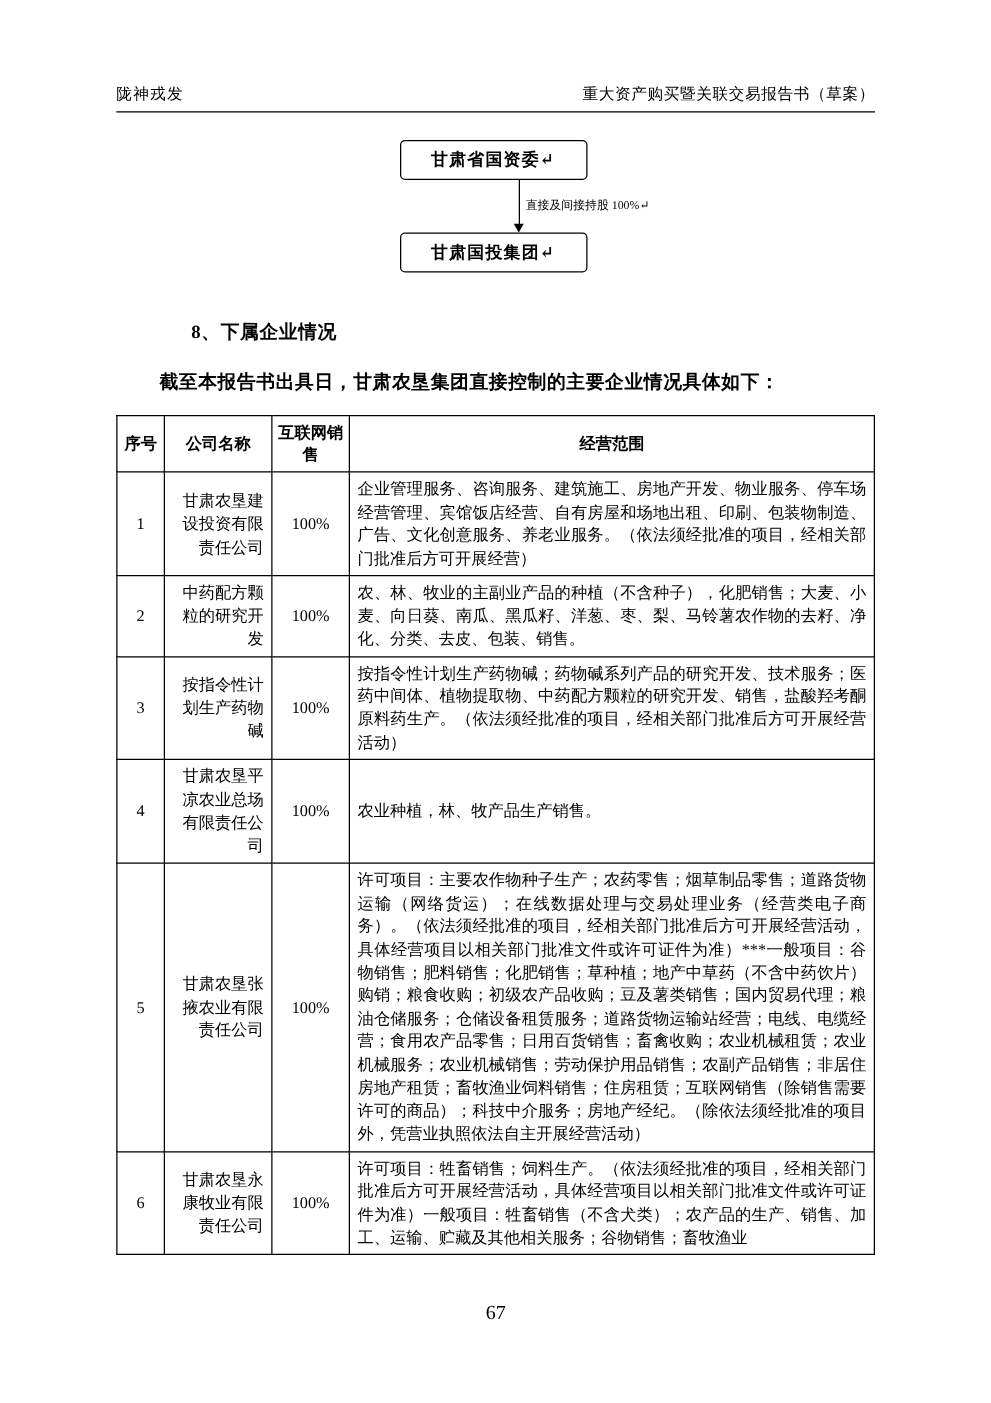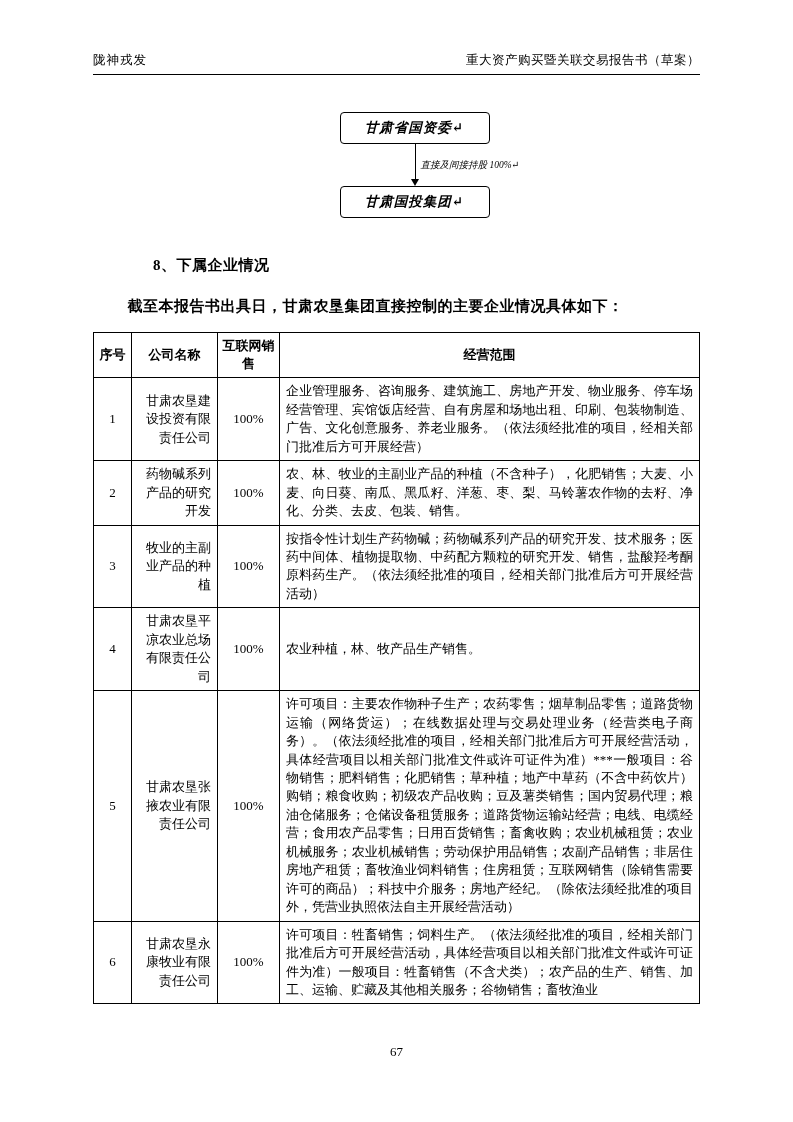--- a/index.html
+++ b/index.html
@@ -10,21 +10,21 @@
     margin:0 auto;
     background:#ffffff;
     color:#000;
     font-family:"Liberation Serif","DejaVu Serif",serif;
     overflow:hidden;
   }
   .content { padding:0 93px; }
 
   
   .doc-header {
-    margin-top:52px;
+    margin-top:67px;
     display:flex;
     justify-content:space-between;
     align-items:flex-end;
     border-bottom:1.5px solid #000;
     padding-bottom:5px;
     font-size:12.5px;
   }
   .doc-header .h-left { letter-spacing:1px; }
   .doc-header .h-right { letter-spacing:0.5px; }
 
@@ -36,25 +36,24 @@
     line-height:1.5;
     text-indent:2.3em;
     letter-spacing:0.5px;
   }
 
   
   .orgchart {
     position:relative;
     left:18px;
     width:190px;
-    margin:37px auto 0;
+    margin:22px auto 0;
     display:flex;
     flex-direction:column;
-    align-items:center;
-    font-style:italic;
+    align-items:flex-start;
   }
   .node {
     width:150px;
     border:1.2px solid #000;
     border-radius:4px;
     background:#fff;
     text-align:center;
     font-size:13.5px;
     font-weight:bold;
     padding:6px 2px;
@@ -121,21 +120,21 @@
     text-justify:inter-ideograph;
     padding:4px 8px;
   }
 
   
   .footer-pageno {
     position:absolute;
     left:0; right:0;
     bottom:62px;
     text-align:center;
-    font-size:13px;
+    font-size:16px;
   }
 </style>
 </head>
 <body>
 
 <div class="page">
   <div class="content">
 
     <div class="doc-header">
       <span class="h-left">陇神戎发</span>
@@ -174,27 +173,27 @@
       </thead>
       <tbody>
         <tr>
           <td class="c-no">1</td>
           <td class="c-name">甘肃农垦建设投资有限责任公司</td>
           <td class="c-share">100%</td>
           <td class="c-scope">企业管理服务、咨询服务、建筑施工、房地产开发、物业服务、停车场经营管理、宾馆饭店经营、自有房屋和场地出租、印刷、包装物制造、广告、文化创意服务、养老业服务。（依法须经批准的项目，经相关部门批准后方可开展经营）</td>
         </tr>
         <tr>
           <td class="c-no">2</td>
-          <td class="c-name">药物碱系列产品的研究开发</td>
+          <td class="c-name">中药配方颗粒的研究开发</td>
           <td class="c-share">100%</td>
           <td class="c-scope">农、林、牧业的主副业产品的种植（不含种子），化肥销售；大麦、小麦、向日葵、南瓜、黑瓜籽、洋葱、枣、梨、马铃薯农作物的去籽、净化、分类、去皮、包装、销售。</td>
         </tr>
         <tr>
           <td class="c-no">3</td>
-          <td class="c-name">牧业的主副业产品的种植</td>
+          <td class="c-name">按指令性计划生产药物碱</td>
           <td class="c-share">100%</td>
           <td class="c-scope">按指令性计划生产药物碱；药物碱系列产品的研究开发、技术服务；医药中间体、植物提取物、中药配方颗粒的研究开发、销售，盐酸羟考酮原料药生产。（依法须经批准的项目，经相关部门批准后方可开展经营活动）</td>
         </tr>
         <tr>
           <td class="c-no">4</td>
           <td class="c-name">甘肃农垦平凉农业总场有限责任公司</td>
           <td class="c-share">100%</td>
           <td class="c-scope">农业种植，林、牧产品生产销售。</td>
         </tr>
         <tr>

